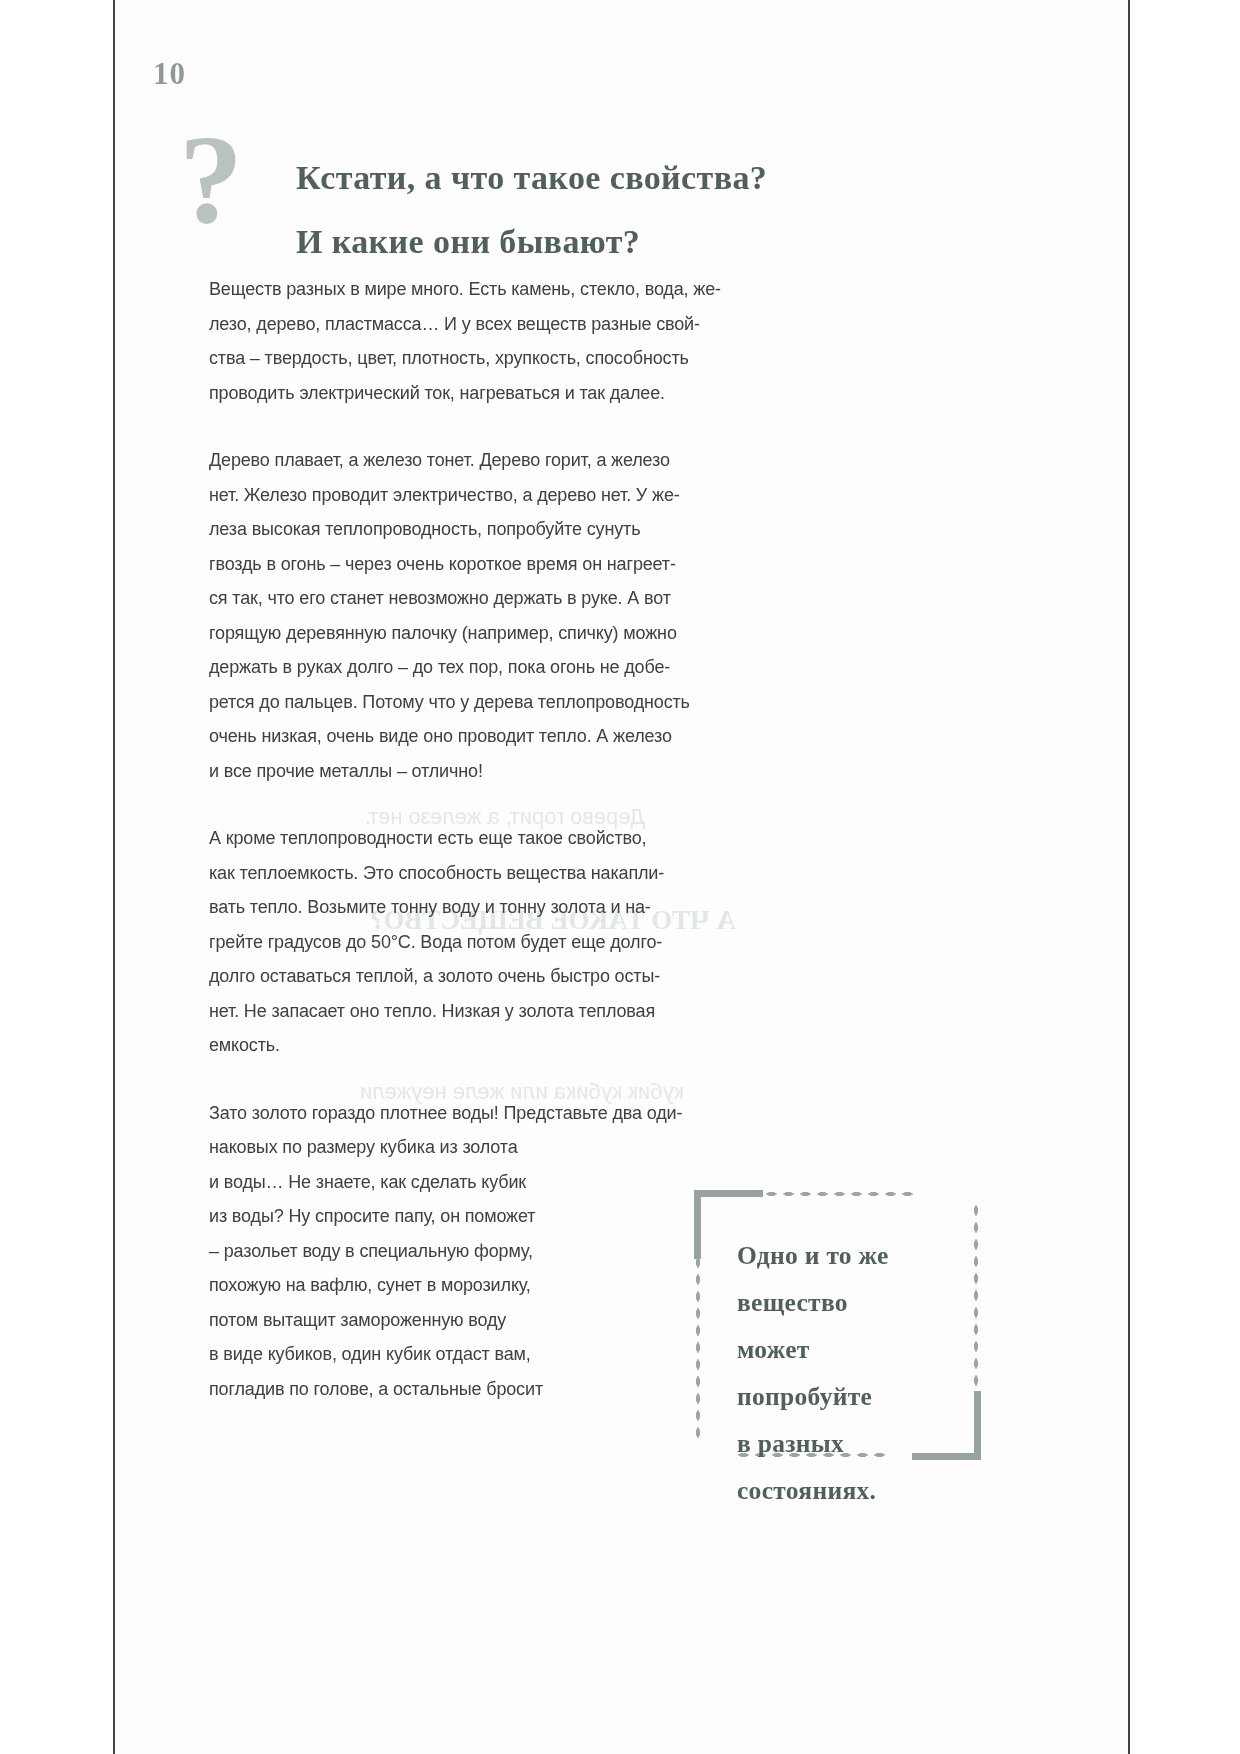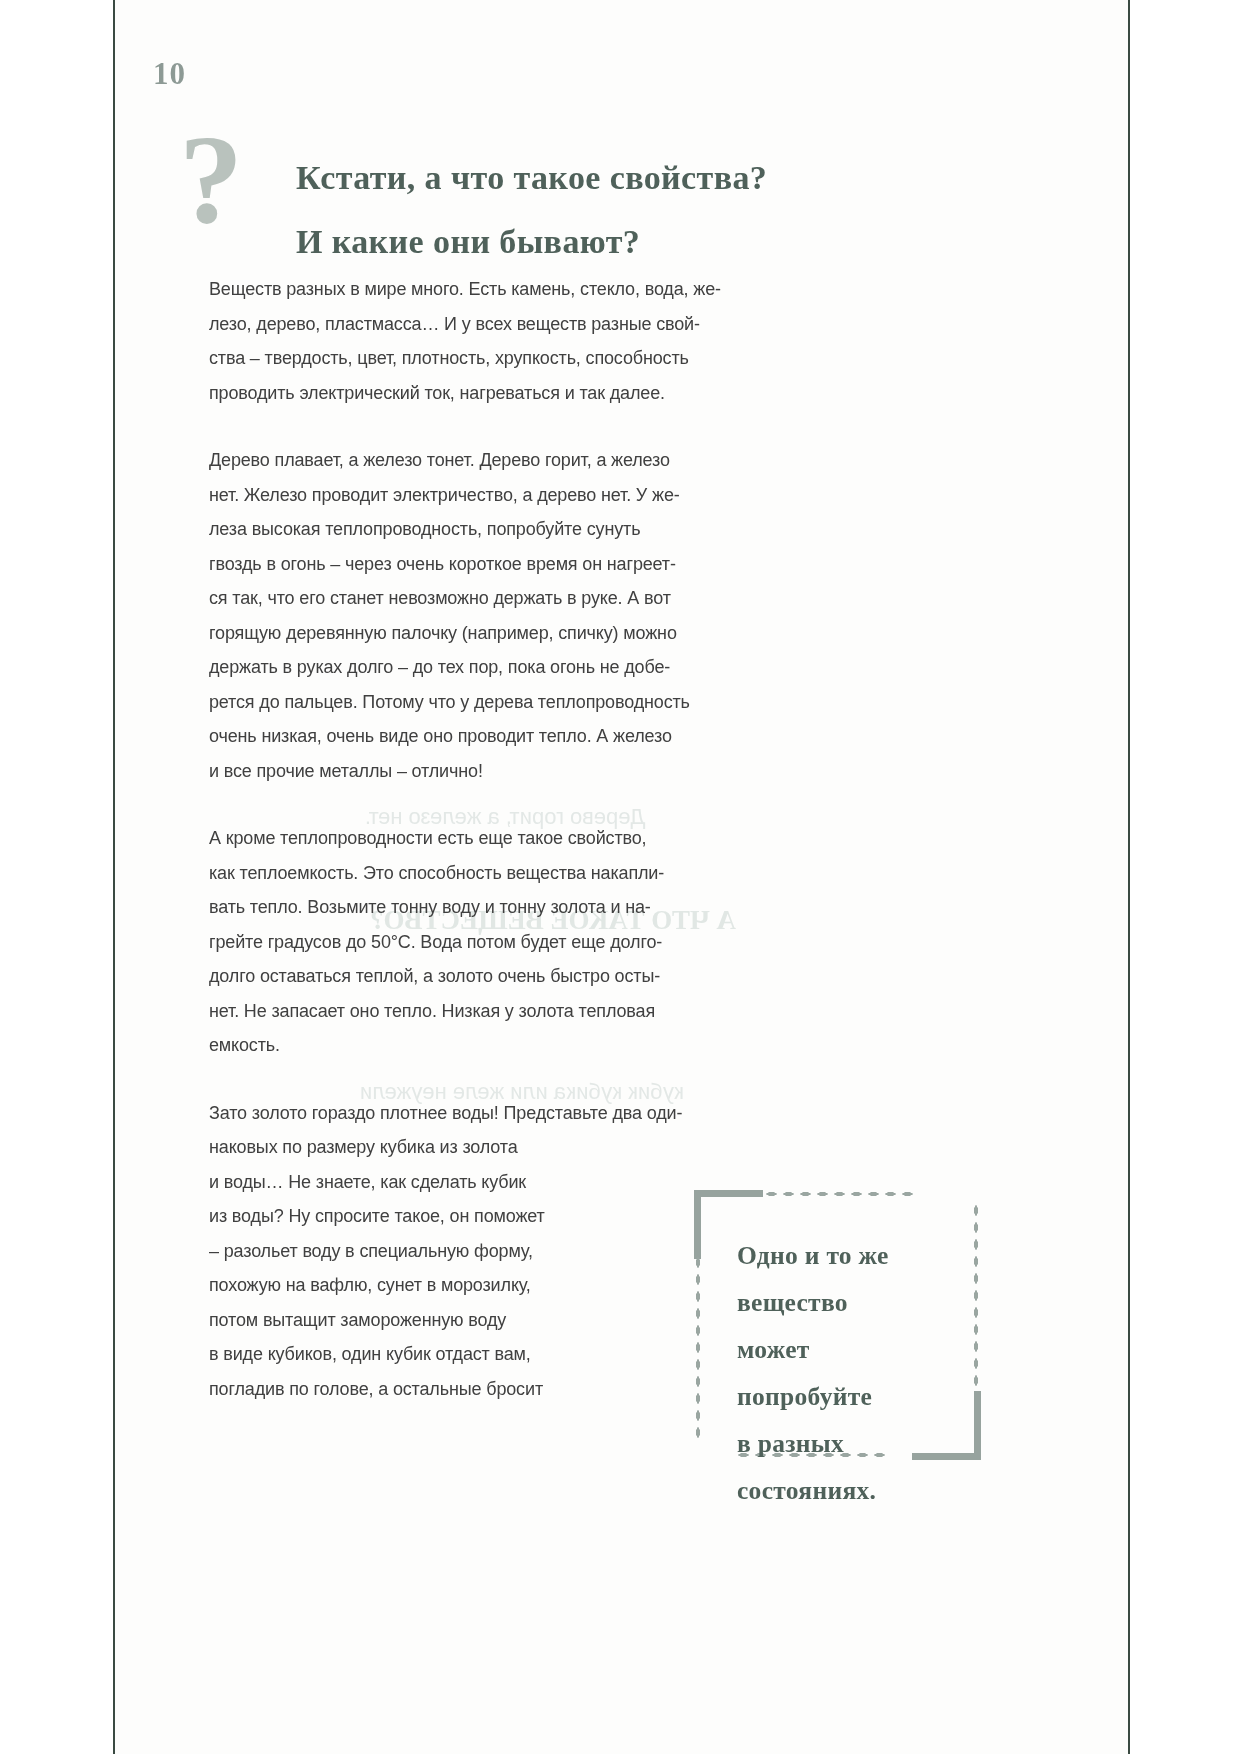--- a/index.html
+++ b/index.html
@@ -227,21 +227,21 @@
         <span class="line">грейте градусов до 50°C. Вода потом будет еще долго-</span>
         <span class="line">долго оставаться теплой, а золото очень быстро осты-</span>
         <span class="line">нет. Не запасает оно тепло. Низкая у золота тепловая</span>
         <span class="line">емкость.</span>
       </p>
 
       <p class="para">
         <span class="line">Зато золото гораздо плотнее воды! Представьте два оди-</span>
         <span class="line">наковых по размеру кубика из золота</span>
         <span class="line">и воды… Не знаете, как сделать кубик</span>
-        <span class="line">из воды? Ну спросите такое, он поможет</span>
+        <span class="line">из воды? Ну спросите папу, он поможет</span>
         <span class="line">– разольет воду в специальную форму,</span>
         <span class="line">похожую на вафлю, сунет в морозилку,</span>
         <span class="line">потом вытащит замороженную воду</span>
         <span class="line">в виде кубиков, один кубик отдаст вам,</span>
         <span class="line">погладив по голове, а остальные бросит</span>
       </p>
 
     </div>
 
     <div class="pullquote">

